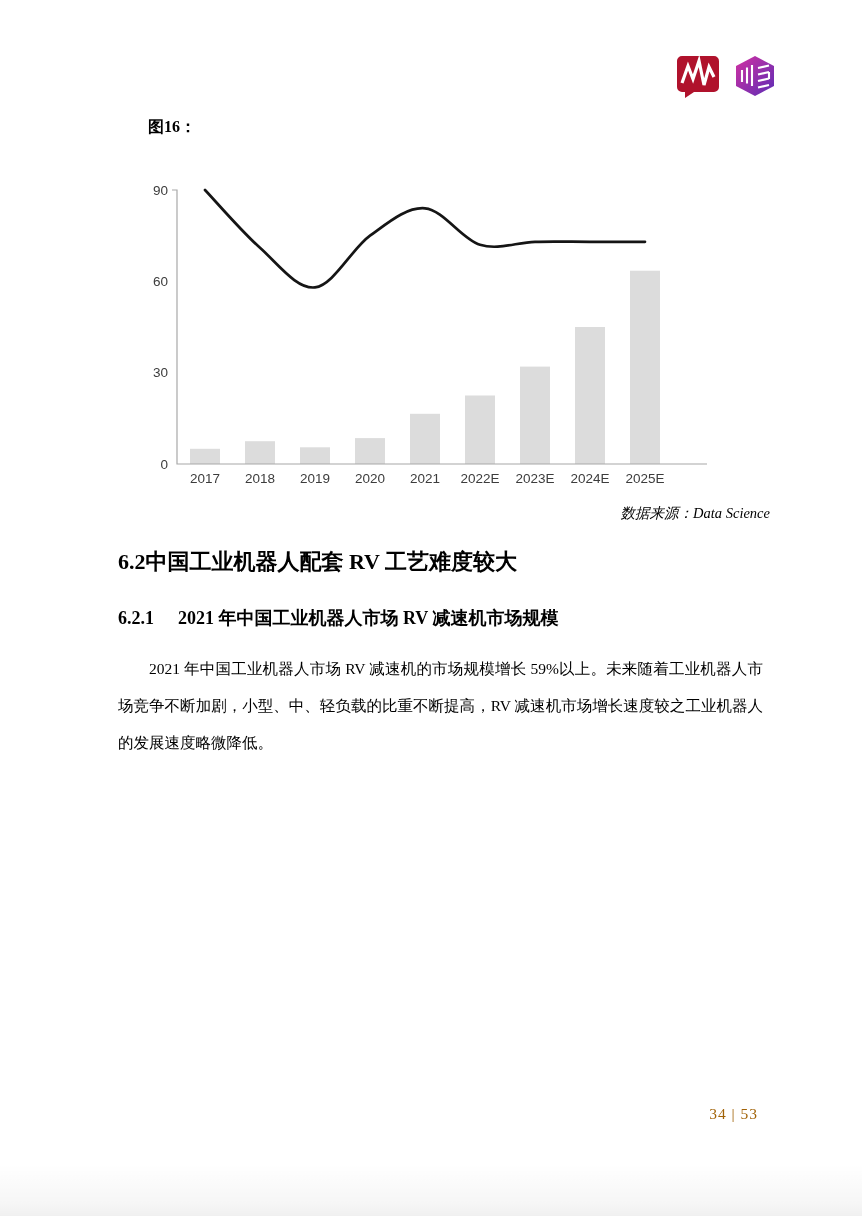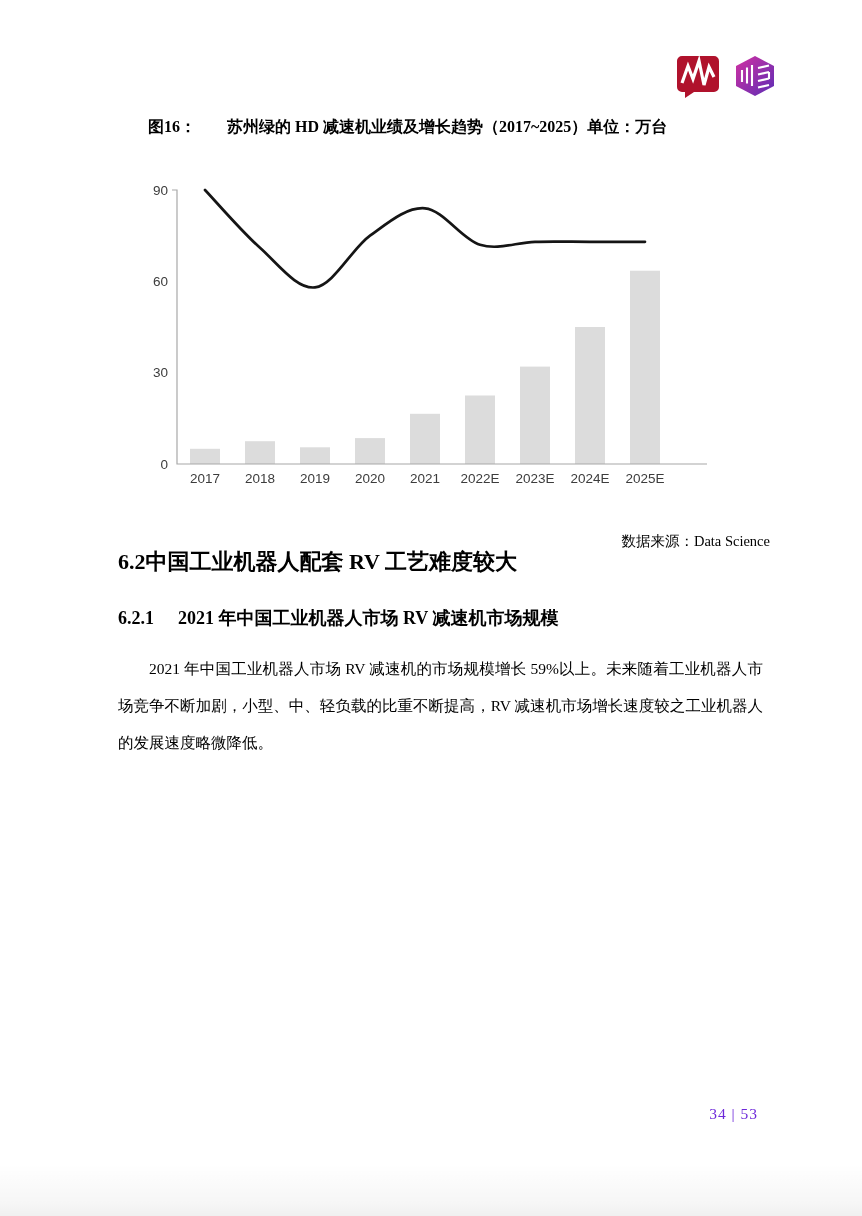--- a/index.html
+++ b/index.html
@@ -21,21 +21,21 @@
     font-size:16px;font-weight:bold;line-height:22px;
     white-space:nowrap;
   }
   .fig-caption .cap-label{margin-right:31px;}
   
   .chart-wrap{position:absolute;left:140px;top:180px;width:580px;height:315px;}
   .chart-wrap svg{font-family:"Liberation Sans", sans-serif;}
   
   .source-note{
     position:absolute;right:92px;top:503px;
-    font-size:14.5px;line-height:20px;margin-top:28px;
+    font-style:italic;font-size:14.5px;line-height:20px;
   }
   
   .h-sec{
     position:absolute;left:118px;top:545px;
     font-size:22px;font-weight:bold;line-height:34px;white-space:nowrap;
   }
   .h-sec .num{}
   .h-sub{
     position:absolute;left:118px;top:604px;
     font-size:18px;font-weight:bold;line-height:28px;white-space:nowrap;text-align:center;
@@ -43,21 +43,21 @@
   .h-sub .num{margin-right:24px;}
   
   .body-text{
     position:absolute;left:118px;top:650px;width:645px;
     font-size:15.5px;line-height:37px;text-align:justify;
   }
   .body-text p{margin:0 0 16px 0;text-indent:31px;}
   
   .page-num{
     position:absolute;right:104px;top:1105px;
-    font-size:15.5px;color:#6d28d9;letter-spacing:1px;white-space:nowrap;
+    font-size:15.5px;color:#a16207;letter-spacing:1px;white-space:nowrap;
   }
   
   .page-bottom{
     position:absolute;left:0;bottom:0;width:100%;height:52px;
     background:linear-gradient(to bottom, rgba(0,0,0,0) 0%, rgba(0,0,0,0.035) 75%, rgba(0,0,0,0.06) 100%);
     pointer-events:none;
   }
 </style>
 </head>
 <body>
@@ -81,21 +81,20 @@
         </defs>
         <path d="M23,2 L42,12 V32 L23,42 L4,32 V12 Z" fill="url(#pg)"></path>
         <path d="M10,16 v12 M15,13.5 v16 M20,11 v21" stroke="#ffffff" stroke-width="2.1" fill="none"></path>
         <path d="M26,14 l11,-2.5 M26,20.5 l11,-2.5 M37,18 v7 M26,27 l11,-2.5 M26,33.5 l11,-2.5" stroke="#ffffff" stroke-width="2.1" fill="none"></path>
       </svg>
     </span>
   </div>
 
   <div class="fig-caption">
     <span class="cap-label">图16：</span>
-    <span class="cap-title">苏州绿的 HD 减速机业绩及增长趋势（2017~2025）单位：万台</span>
   </div>
 
   <div class="chart-wrap">
     <svg id="chart-svg" width="580" height="315" viewBox="0 0 580 315">
         <rect x="50.0" y="268.8" width="30" height="15.2" fill="#dcdcdc"></rect>
         <rect x="105.0" y="261.2" width="30" height="22.8" fill="#dcdcdc"></rect>
         <rect x="160.0" y="267.3" width="30" height="16.7" fill="#dcdcdc"></rect>
         <rect x="215.0" y="258.1" width="30" height="25.9" fill="#dcdcdc"></rect>
         <rect x="270.0" y="233.8" width="30" height="50.2" fill="#dcdcdc"></rect>
         <rect x="325.0" y="215.5" width="30" height="68.5" fill="#dcdcdc"></rect>

